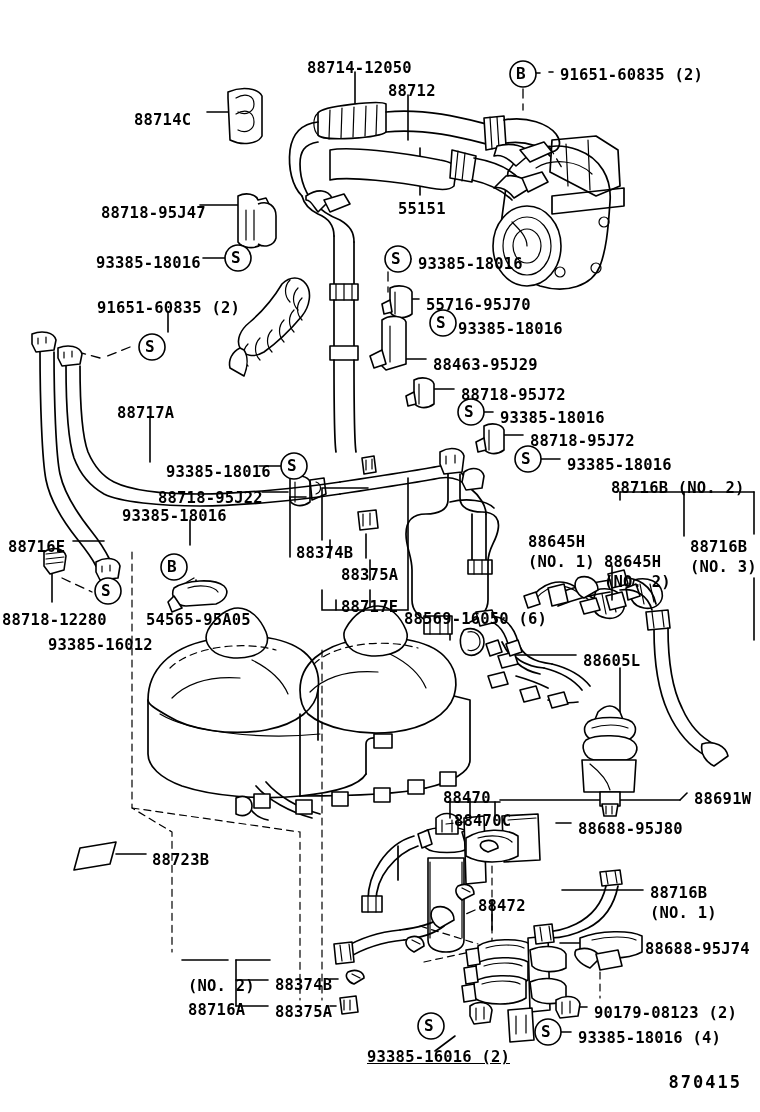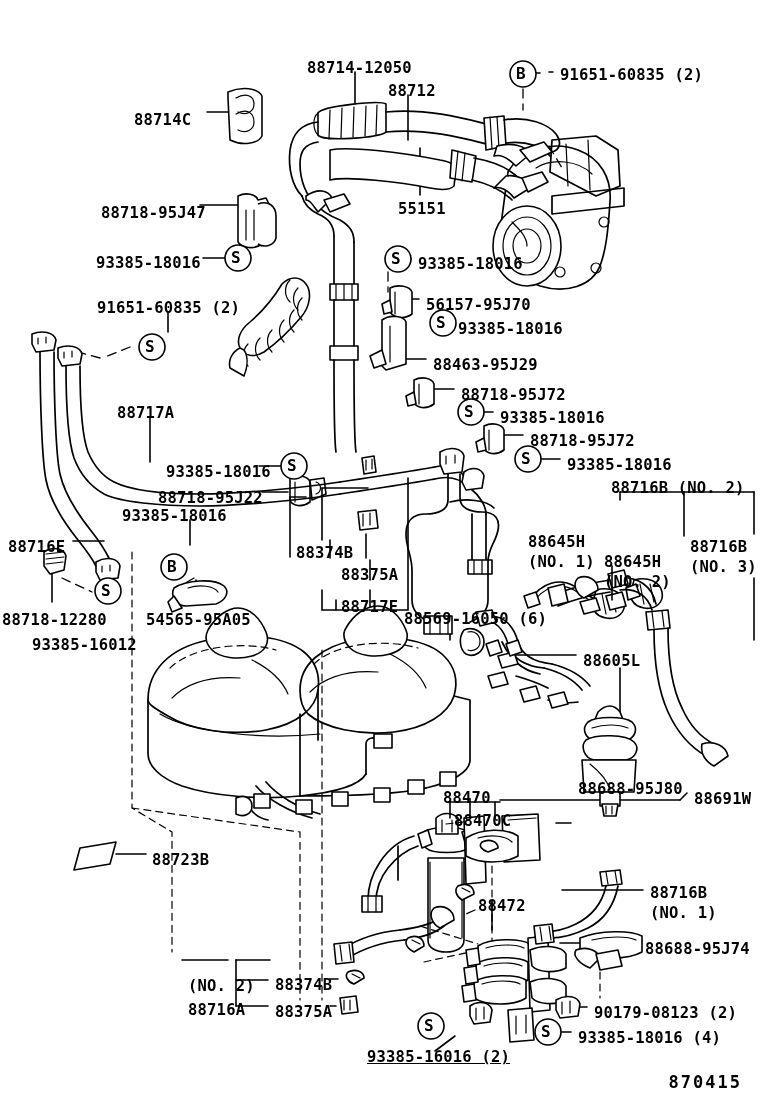--- a/index.html
+++ b/index.html
@@ -513,21 +513,21 @@
   <div id="labels">
       <div class="lbl" style="left: 307px; top: 59px;">88714-12050</div>
       <div class="lbl" style="left: 388px; top: 82px;">88712</div>
       <div class="lbl" style="left: 560px; top: 66px;">91651-60835 (2)</div>
       <div class="lbl" style="left: 134px; top: 111px;">88714C</div>
       <div class="lbl" style="left: 398px; top: 200px;">55151</div>
       <div class="lbl" style="left: 101px; top: 204px;">88718-95J47</div>
       <div class="lbl" style="left: 96px; top: 254px;">93385-18016</div>
       <div class="lbl" style="left: 418px; top: 255px;">93385-18016</div>
       <div class="lbl" style="left: 97px; top: 299px;">91651-60835 (2)</div>
-      <div class="lbl" style="left: 426px; top: 296px;">56157-95J70</div>
+      <div class="lbl" style="left: 426px; top: 296px;">55716-95J70</div>
       <div class="lbl" style="left: 458px; top: 320px;">93385-18016</div>
       <div class="lbl" style="left: 433px; top: 356px;">88463-95J29</div>
       <div class="lbl" style="left: 461px; top: 386px;">88718-95J72</div>
       <div class="lbl" style="left: 500px; top: 409px;">93385-18016</div>
       <div class="lbl" style="left: 117px; top: 404px;">88717A</div>
       <div class="lbl" style="left: 530px; top: 432px;">88718-95J72</div>
       <div class="lbl" style="left: 567px; top: 456px;">93385-18016</div>
       <div class="lbl" style="left: 166px; top: 463px;">93385-18016</div>
       <div class="lbl" style="left: 611px; top: 479px;">88716B (NO. 2)</div>
       <div class="lbl" style="left: 158px; top: 489px;">88718-95J22</div>
@@ -537,27 +537,27 @@
       <div class="lbl" style="left: 528px; top: 553px;">(NO. 1)</div>
       <div class="lbl" style="left: 604px; top: 553px;">88645H</div>
       <div class="lbl" style="left: 604px; top: 573px;">(NO. 2)</div>
       <div class="lbl" style="left: 690px; top: 538px;">88716B</div>
       <div class="lbl" style="left: 690px; top: 558px;">(NO. 3)</div>
       <div class="lbl" style="left: 296px; top: 544px;">88374B</div>
       <div class="lbl" style="left: 341px; top: 566px;">88375A</div>
       <div class="lbl" style="left: 341px; top: 598px;">88717E</div>
       <div class="lbl" style="left: 2px; top: 611px;">88718-12280</div>
       <div class="lbl" style="left: 146px; top: 611px;">54565-95A05</div>
-      <div class="lbl" style="left: 32px; top: 636px;">93385-16012</div>
+      <div class="lbl" style="left: 48px; top: 636px;">93385-16012</div>
       <div class="lbl" style="left: 404px; top: 610px;">88569-16050 (6)</div>
       <div class="lbl" style="left: 583px; top: 652px;">88605L</div>
       <div class="lbl" style="left: 443px; top: 789px; text-align: center;">88470</div>
       <div class="lbl" style="left: 454px; top: 812px;">88470C</div>
       <div class="lbl" style="left: 694px; top: 790px;">88691W</div>
-      <div class="lbl" style="left: 578px; top: 780px;">88688-95J80</div>
+      <div class="lbl" style="left: 578px; top: 820px;">88688-95J80</div>
       <div class="lbl" style="left: 152px; top: 851px;">88723B</div>
       <div class="lbl" style="left: 478px; top: 897px;">88472</div>
       <div class="lbl" style="left: 650px; top: 884px;">88716B</div>
       <div class="lbl" style="left: 650px; top: 904px;">(NO. 1)</div>
       <div class="lbl" style="left: 645px; top: 940px;">88688-95J74</div>
       <div class="lbl" style="left: 188px; top: 1001px;">88716A</div>
       <div class="lbl" style="left: 188px; top: 977px;">(NO. 2)</div>
       <div class="lbl" style="left: 275px; top: 976px;">88374B</div>
       <div class="lbl" style="left: 594px; top: 1004px;">90179-08123 (2)</div>
       <div class="lbl" style="left: 275px; top: 1003px;">88375A</div>

